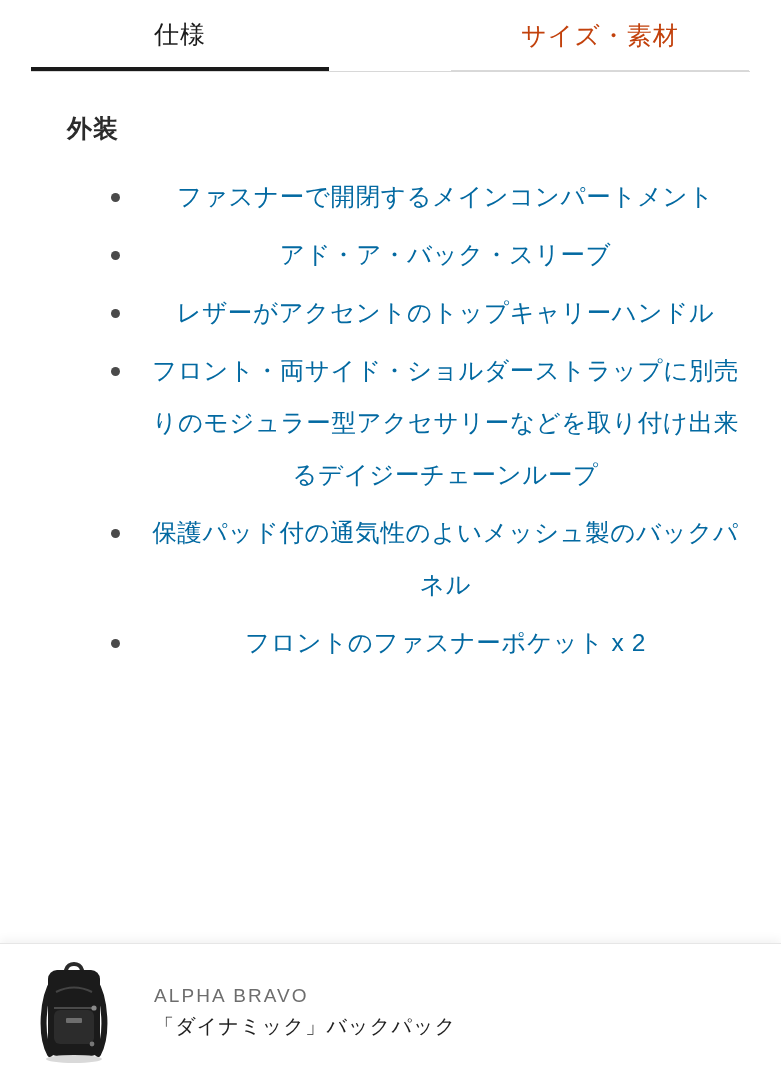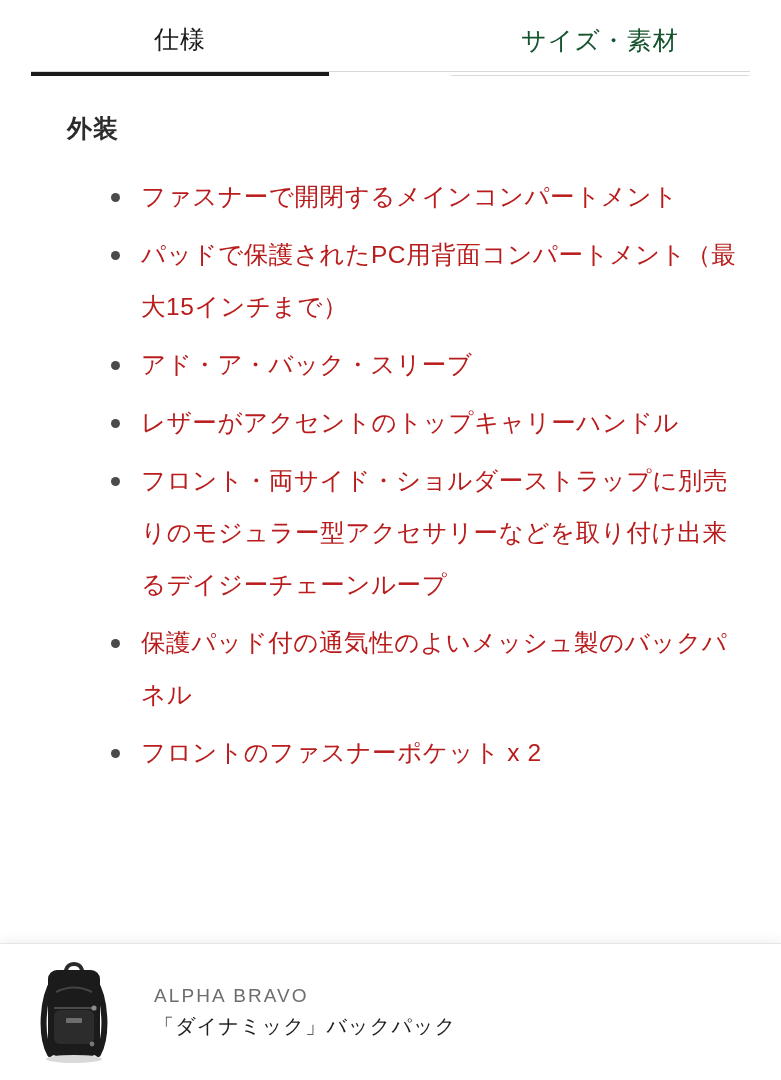--- a/index.html
+++ b/index.html
@@ -12,21 +12,21 @@
     background: #ffffff;
     font-family: "Liberation Sans", "DejaVu Sans", sans-serif;
     color: #2b2b2b;
     overflow: hidden;
     position: relative;
   }
 
   
   .tabs {
     display: flex;
-    align-items: flex-start;
+    align-items: center;
     height: 72px;
     box-sizing: border-box;
     padding: 6px 31px;
     position: relative;
   }
   .tab {
     flex: 0 0 auto;
     box-sizing: border-box;
     height: 70px;
     display: flex;
@@ -40,21 +40,21 @@
     padding: 0;
   }
   .tab.tab-spec {
     width: 298px;
     color: #1a1a1a;
     border-bottom: 4px solid #1a1a1a;
   }
   .tab.tab-size {
     width: 298px;
     margin-left: 122px;
-    color: #14532d;
+    color: #c2410c;
     border-bottom: 1px solid #d9d9d9;
   }
   .tabs-underline {
     position: absolute;
     left: 31px;
     right: 31px;
     bottom: 0;
     height: 1px;
     background: #d8d8d8;
     z-index: -1;
@@ -76,23 +76,24 @@
   ul.feature-list {
     list-style: none;
     margin: 26px 0 0 0;
     padding: 0;
   }
   ul.feature-list li {
     position: relative;
     padding-left: 78px;
     font-size: 24.5px;
     line-height: 52px;
-    color: #b91c1c;
+    color: #0369a1;
     letter-spacing: 0.6px;
     margin-bottom: 6px;
+    text-align: center;
   }
   ul.feature-list li .bullet {
     position: absolute;
     left: 48px;
     top: 22px;
     width: 9px;
     height: 9px;
     border-radius: 50%;
     background: #4a4a4a;
   }
@@ -152,24 +153,20 @@
 
   <h2 class="section-title">外装</h2>
 
   <ul class="feature-list">
     <li>
       <span class="bullet"></span>
       <span>ファスナーで開閉するメインコンパートメント</span>
     </li>
     <li>
       <span class="bullet"></span>
-      <span>パッドで保護されたPC用背面コンパートメント（最大15インチまで）</span>
-    </li>
-    <li>
-      <span class="bullet"></span>
       <span>アド・ア・バック・スリーブ</span>
     </li>
     <li>
       <span class="bullet"></span>
       <span>レザーがアクセントのトップキャリーハンドル</span>
     </li>
     <li>
       <span class="bullet"></span>
       <span>フロント・両サイド・ショルダーストラップに別売りのモジュラー型アクセサリーなどを取り付け出来るデイジーチェーンループ</span>
     </li>

